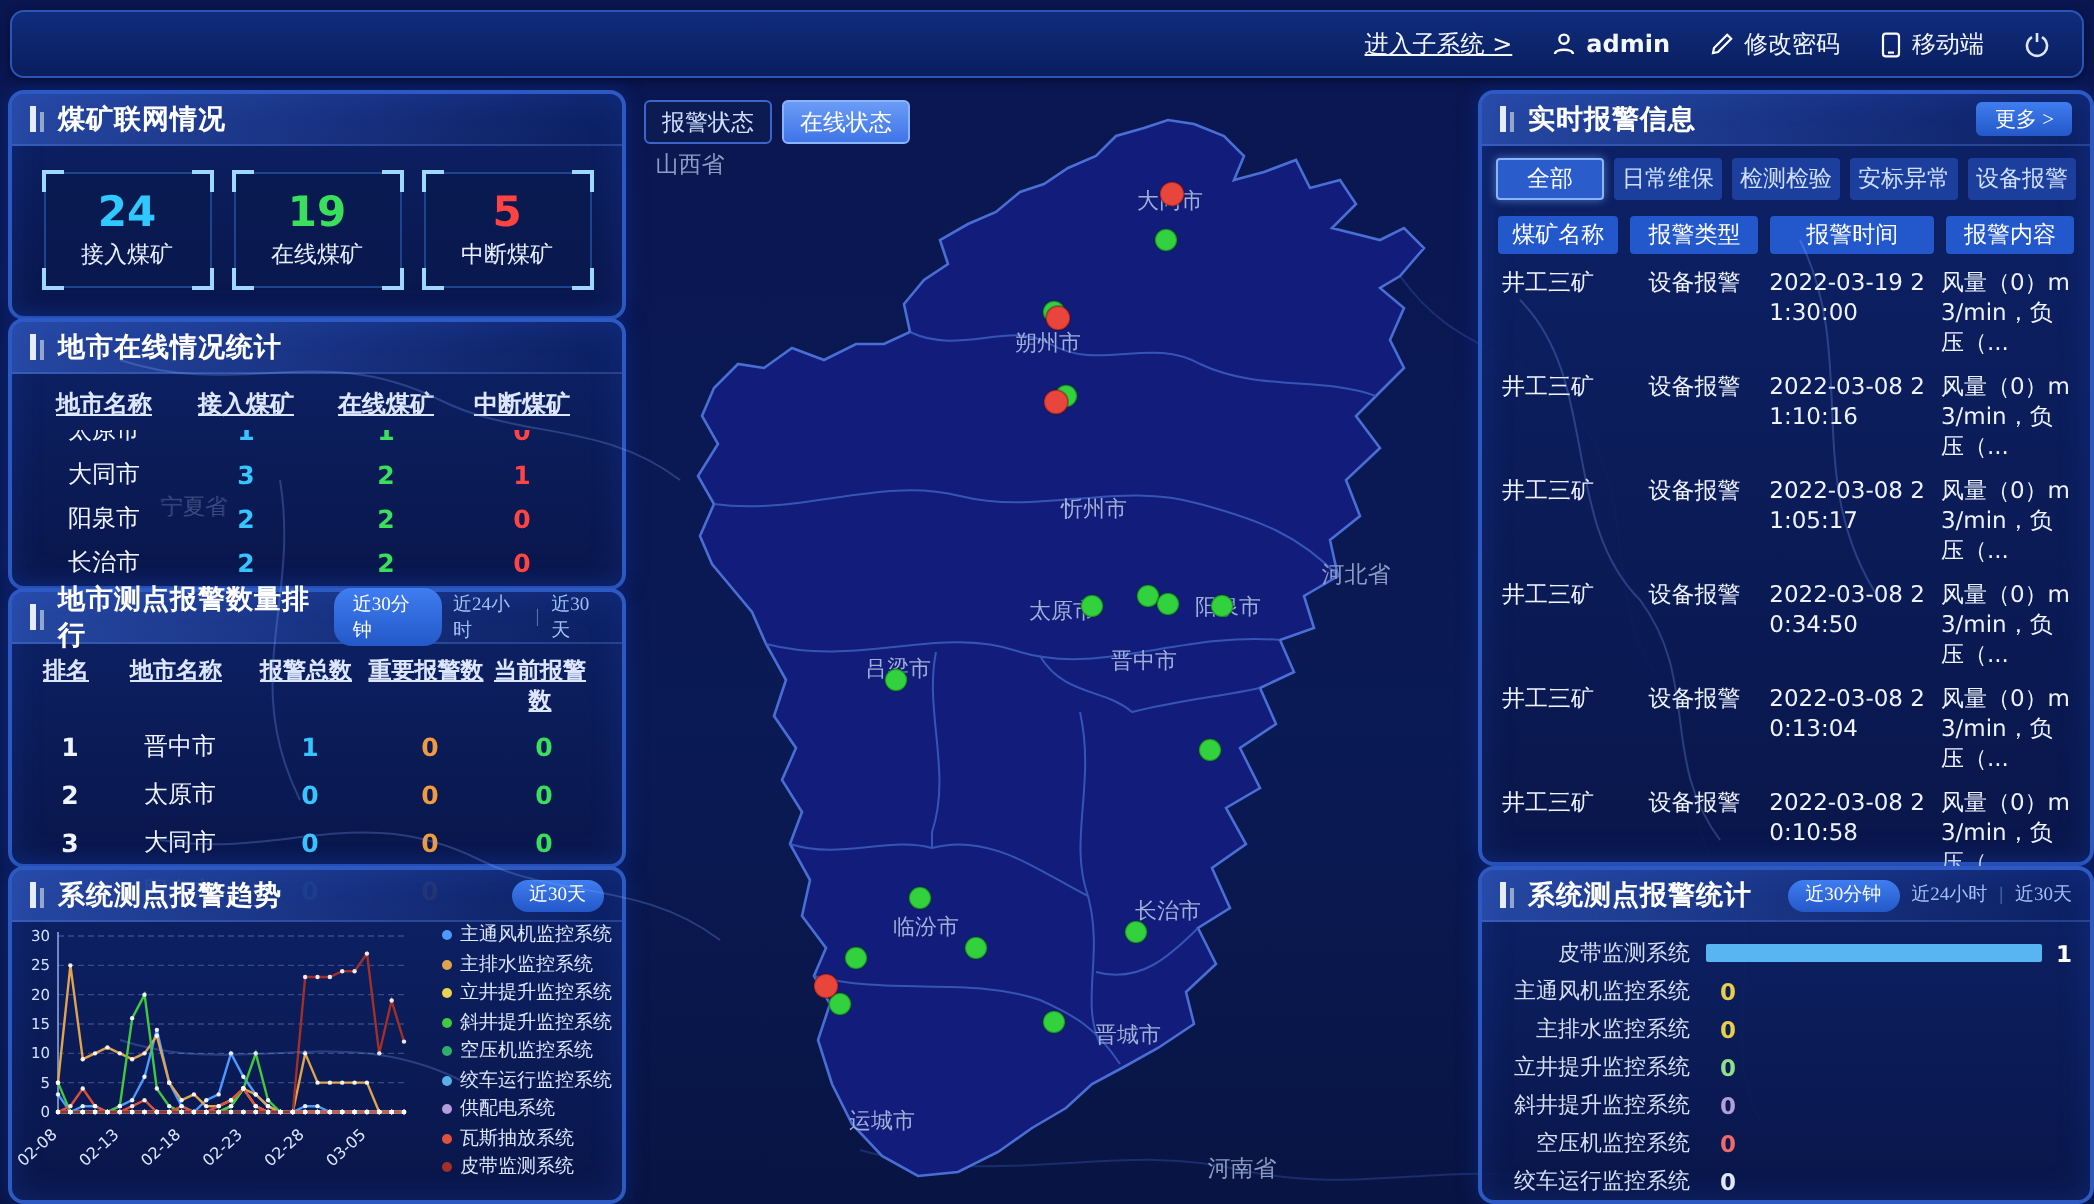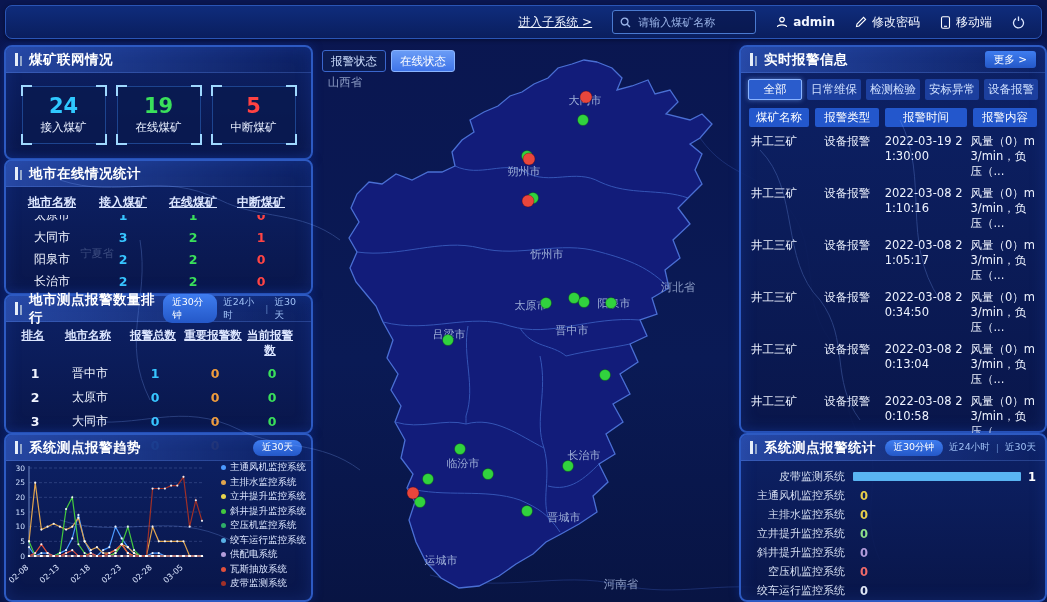--- a/index.html
+++ b/index.html
@@ -18,21 +18,21 @@
              background:rgba(8,20,70,.6);padding:2px 7px;height:18px;}
   .searchbox input{background:transparent;border:none;outline:none;color:#dce6ff;font-size:11px;width:108px;
                    font-family:"DejaVu Sans","Liberation Sans",sans-serif;}
   .searchbox input::placeholder{color:#9ab4e8;}
   
   .panel{position:absolute;border:2px solid #2d5ac2;border-radius:8px;
          background:linear-gradient(180deg,rgba(13,34,104,.93),rgba(9,22,74,.9));
          box-shadow:0 0 10px rgba(15,50,150,.55), inset 0 0 16px rgba(40,90,220,.22);z-index:20;}
   .p-head{display:flex;align-items:center;gap:6px;height:25px;padding:0 9px;
           background:linear-gradient(90deg,rgba(64,110,225,.5),rgba(64,110,225,0));
-          border-bottom:1px solid rgba(95,140,235,.3);border-radius:6px 6px 0 0;}
+          border-bottom:1px solid rgba(95,140,235,.3);border-radius:6px 6px 0 0;font-family:Liberation Serif, serif;}
   .p-title{font-size:13.5px;font-weight:bold;color:#ffffff;letter-spacing:.5px;}
   .hicon{width:8px;height:13px;position:relative;flex:0 0 auto;}
   .hicon::before{content:"";position:absolute;left:0;top:0;width:3px;height:13px;background:#e6edf8;}
   .hicon::after{content:"";position:absolute;left:5px;top:3px;width:2px;height:10px;background:#93a7cc;}
   .chips{margin-left:auto;display:flex;align-items:center;gap:6px;font-size:9.5px;}
   .chip-on{background:linear-gradient(180deg,#3f7df0,#2458c8);border-radius:9px;padding:1.5px 9px;color:#fff;cursor:pointer;}
   .chip-off{color:#9fc0f5;cursor:pointer;}
   .chip-sep{color:#5b7ec0;}
   
   #net-stats{display:flex;justify-content:space-around;align-items:center;padding:13px 10px 0;}
@@ -162,27 +162,20 @@
       <path d="M140,240 C150,300 120,340 150,400"></path>
       <path d="M760,150 C800,190 780,260 820,300 C850,340 830,380 860,420"></path>
       <path d="M900,120 C930,180 900,240 940,300"></path>
       <path d="M60,520 C120,540 170,510 230,540"></path>
     </g>
     <text id="faint-label" x="97" y="257" font-size="11" fill="#9fb0d8" text-anchor="middle">宁夏省</text>
   </svg>
 
   <div class="topbar">
     <span class="tb-item tb-link">进入子系统 &gt;</span>
-    <span class="searchbox">
-      <svg class="icon-svg" width="11" height="11" viewBox="0 0 11 11">
-        <circle cx="4.6" cy="4.6" r="3.4" fill="none" stroke="#9ab4e8" stroke-width="1.3"></circle>
-        <line x1="7.2" y1="7.2" x2="10" y2="10" stroke="#9ab4e8" stroke-width="1.3"></line>
-      </svg>
-      <input placeholder="请输入煤矿名称" style="">
-    </span>
     <span class="tb-item">
       <svg class="icon-svg" width="12" height="12" viewBox="0 0 12 12">
         <circle cx="6" cy="3.6" r="2.3" fill="none" stroke="#fff" stroke-width="1.2"></circle>
         <path d="M1.5,11 C1.5,8.2 10.5,8.2 10.5,11" fill="none" stroke="#fff" stroke-width="1.2"></path>
       </svg>
       <b>admin</b>
     </span>
     <span class="tb-item">
       <svg class="icon-svg" width="12" height="12" viewBox="0 0 12 12">
         <path d="M1.5,10.5 L2,8 L8.6,1.4 L10.6,3.4 L4,10 Z" fill="none" stroke="#fff" stroke-width="1.1"></path>

